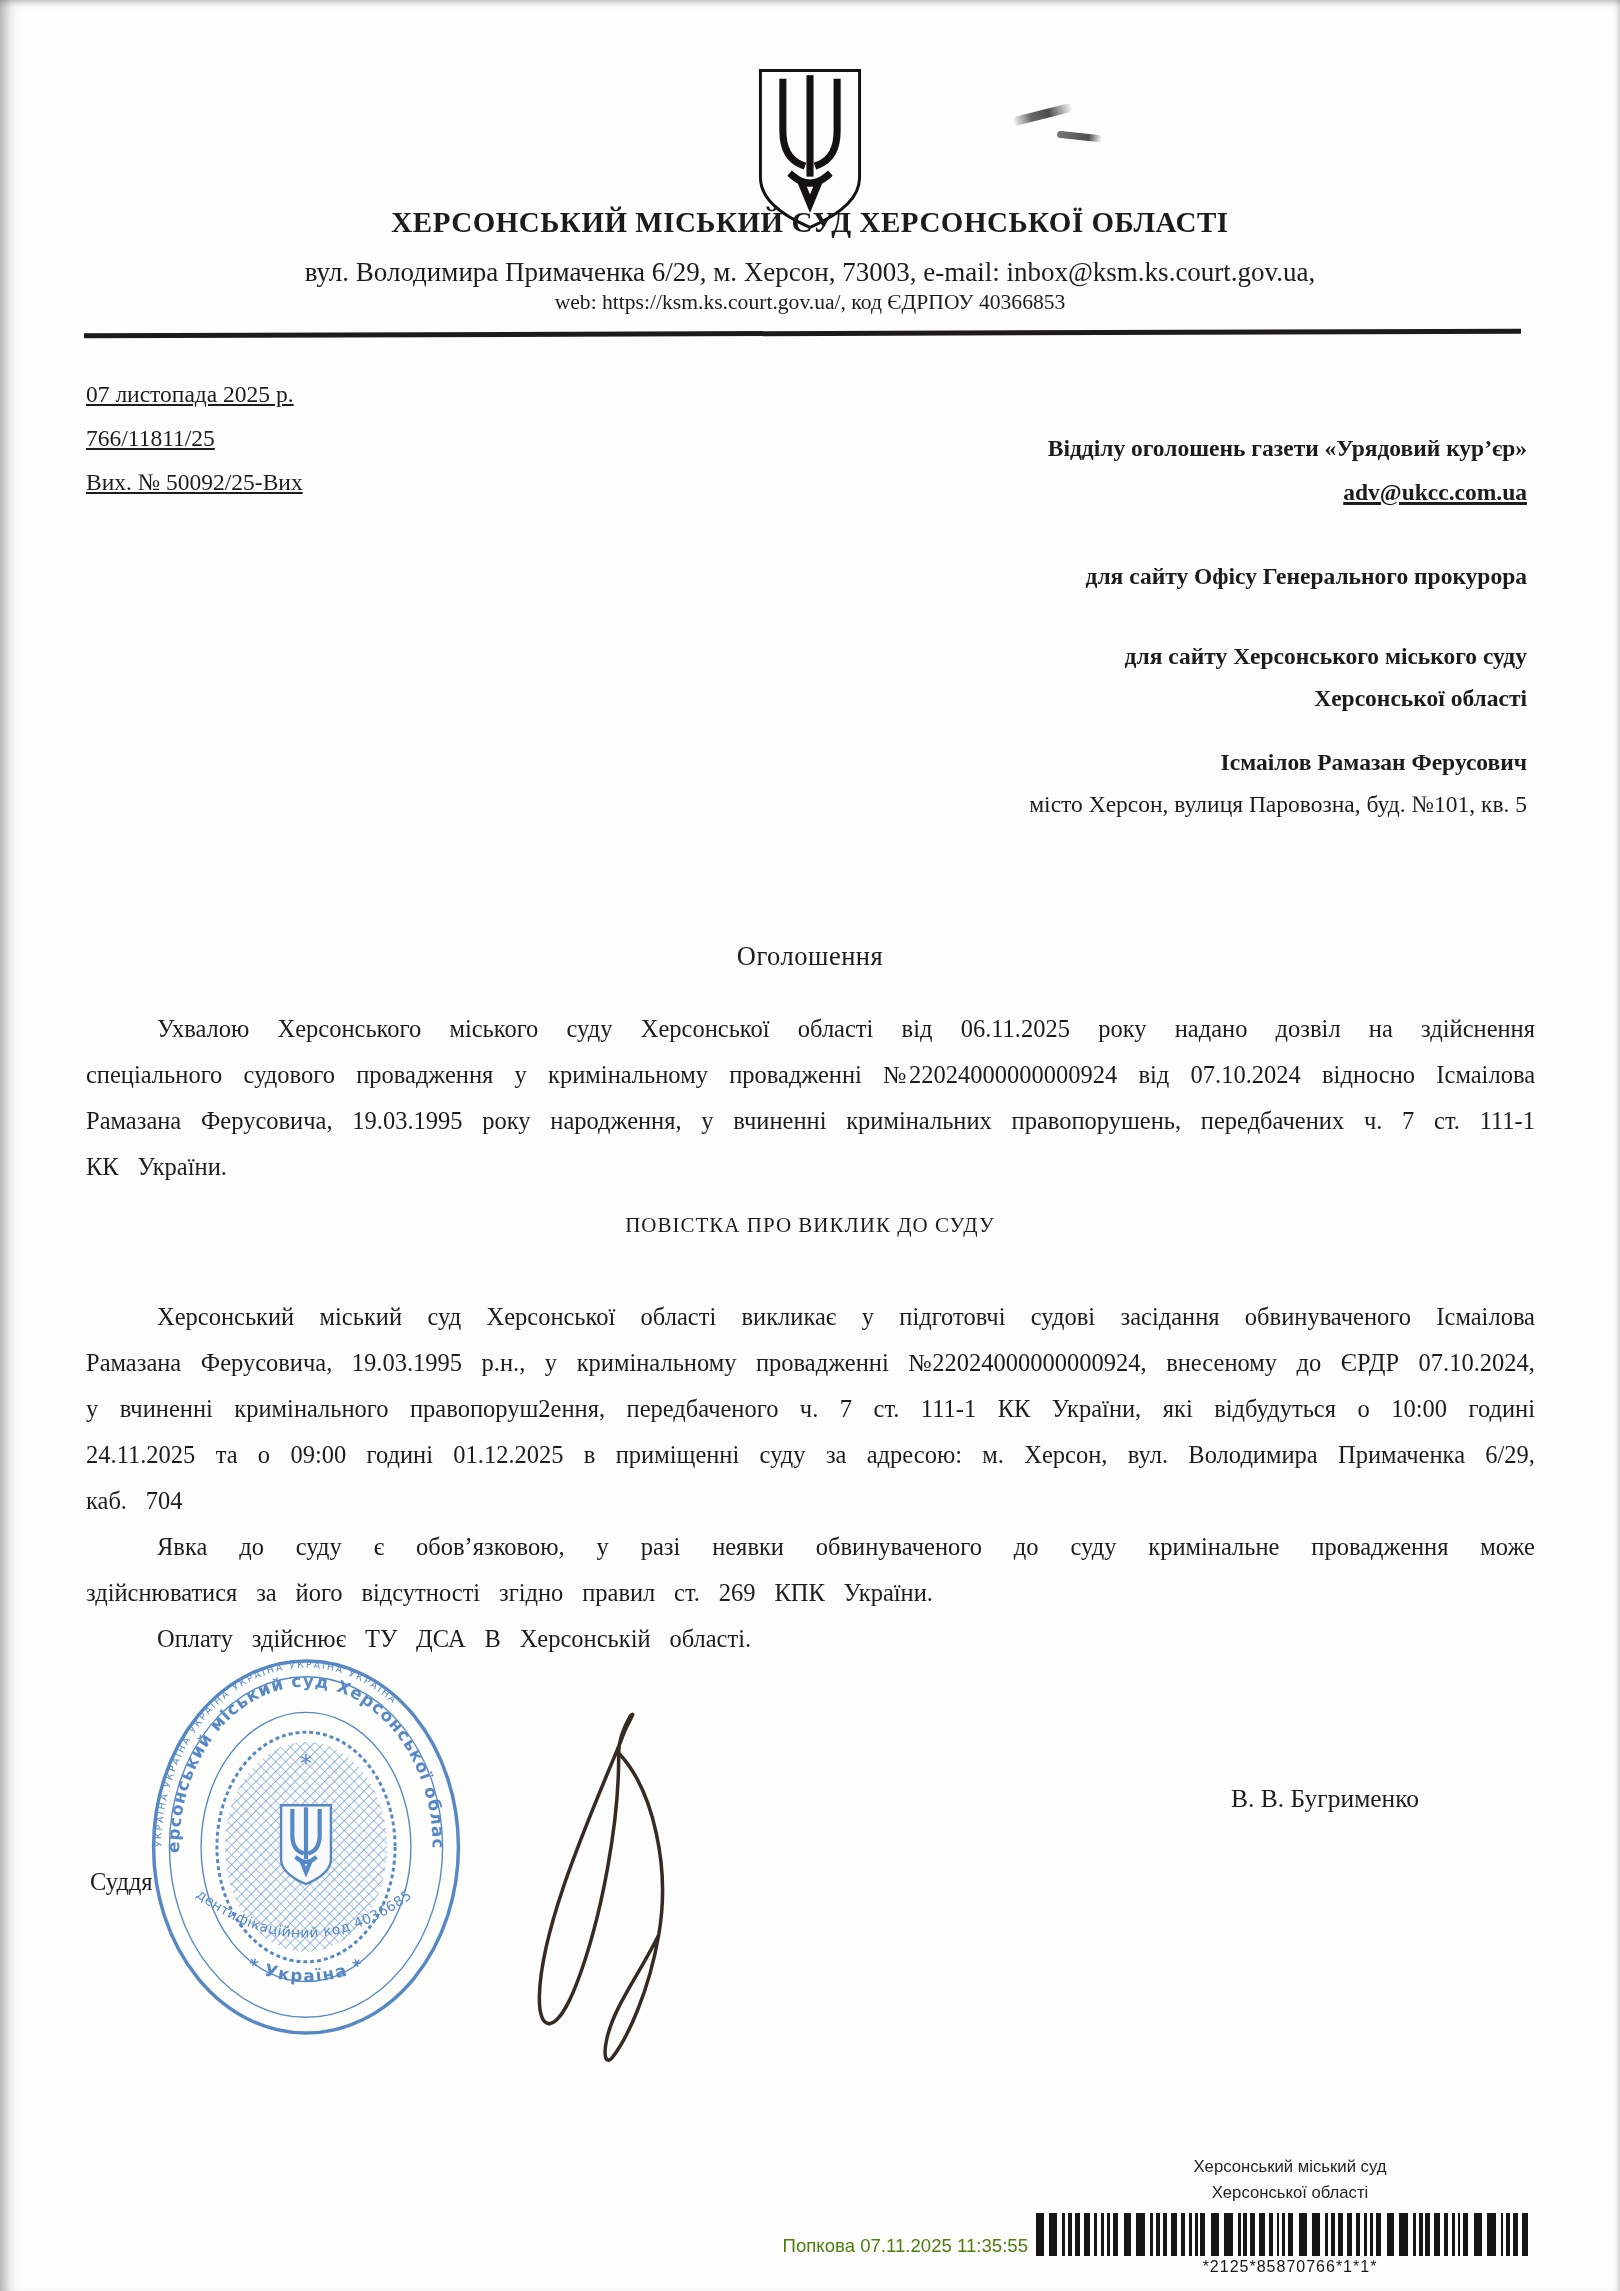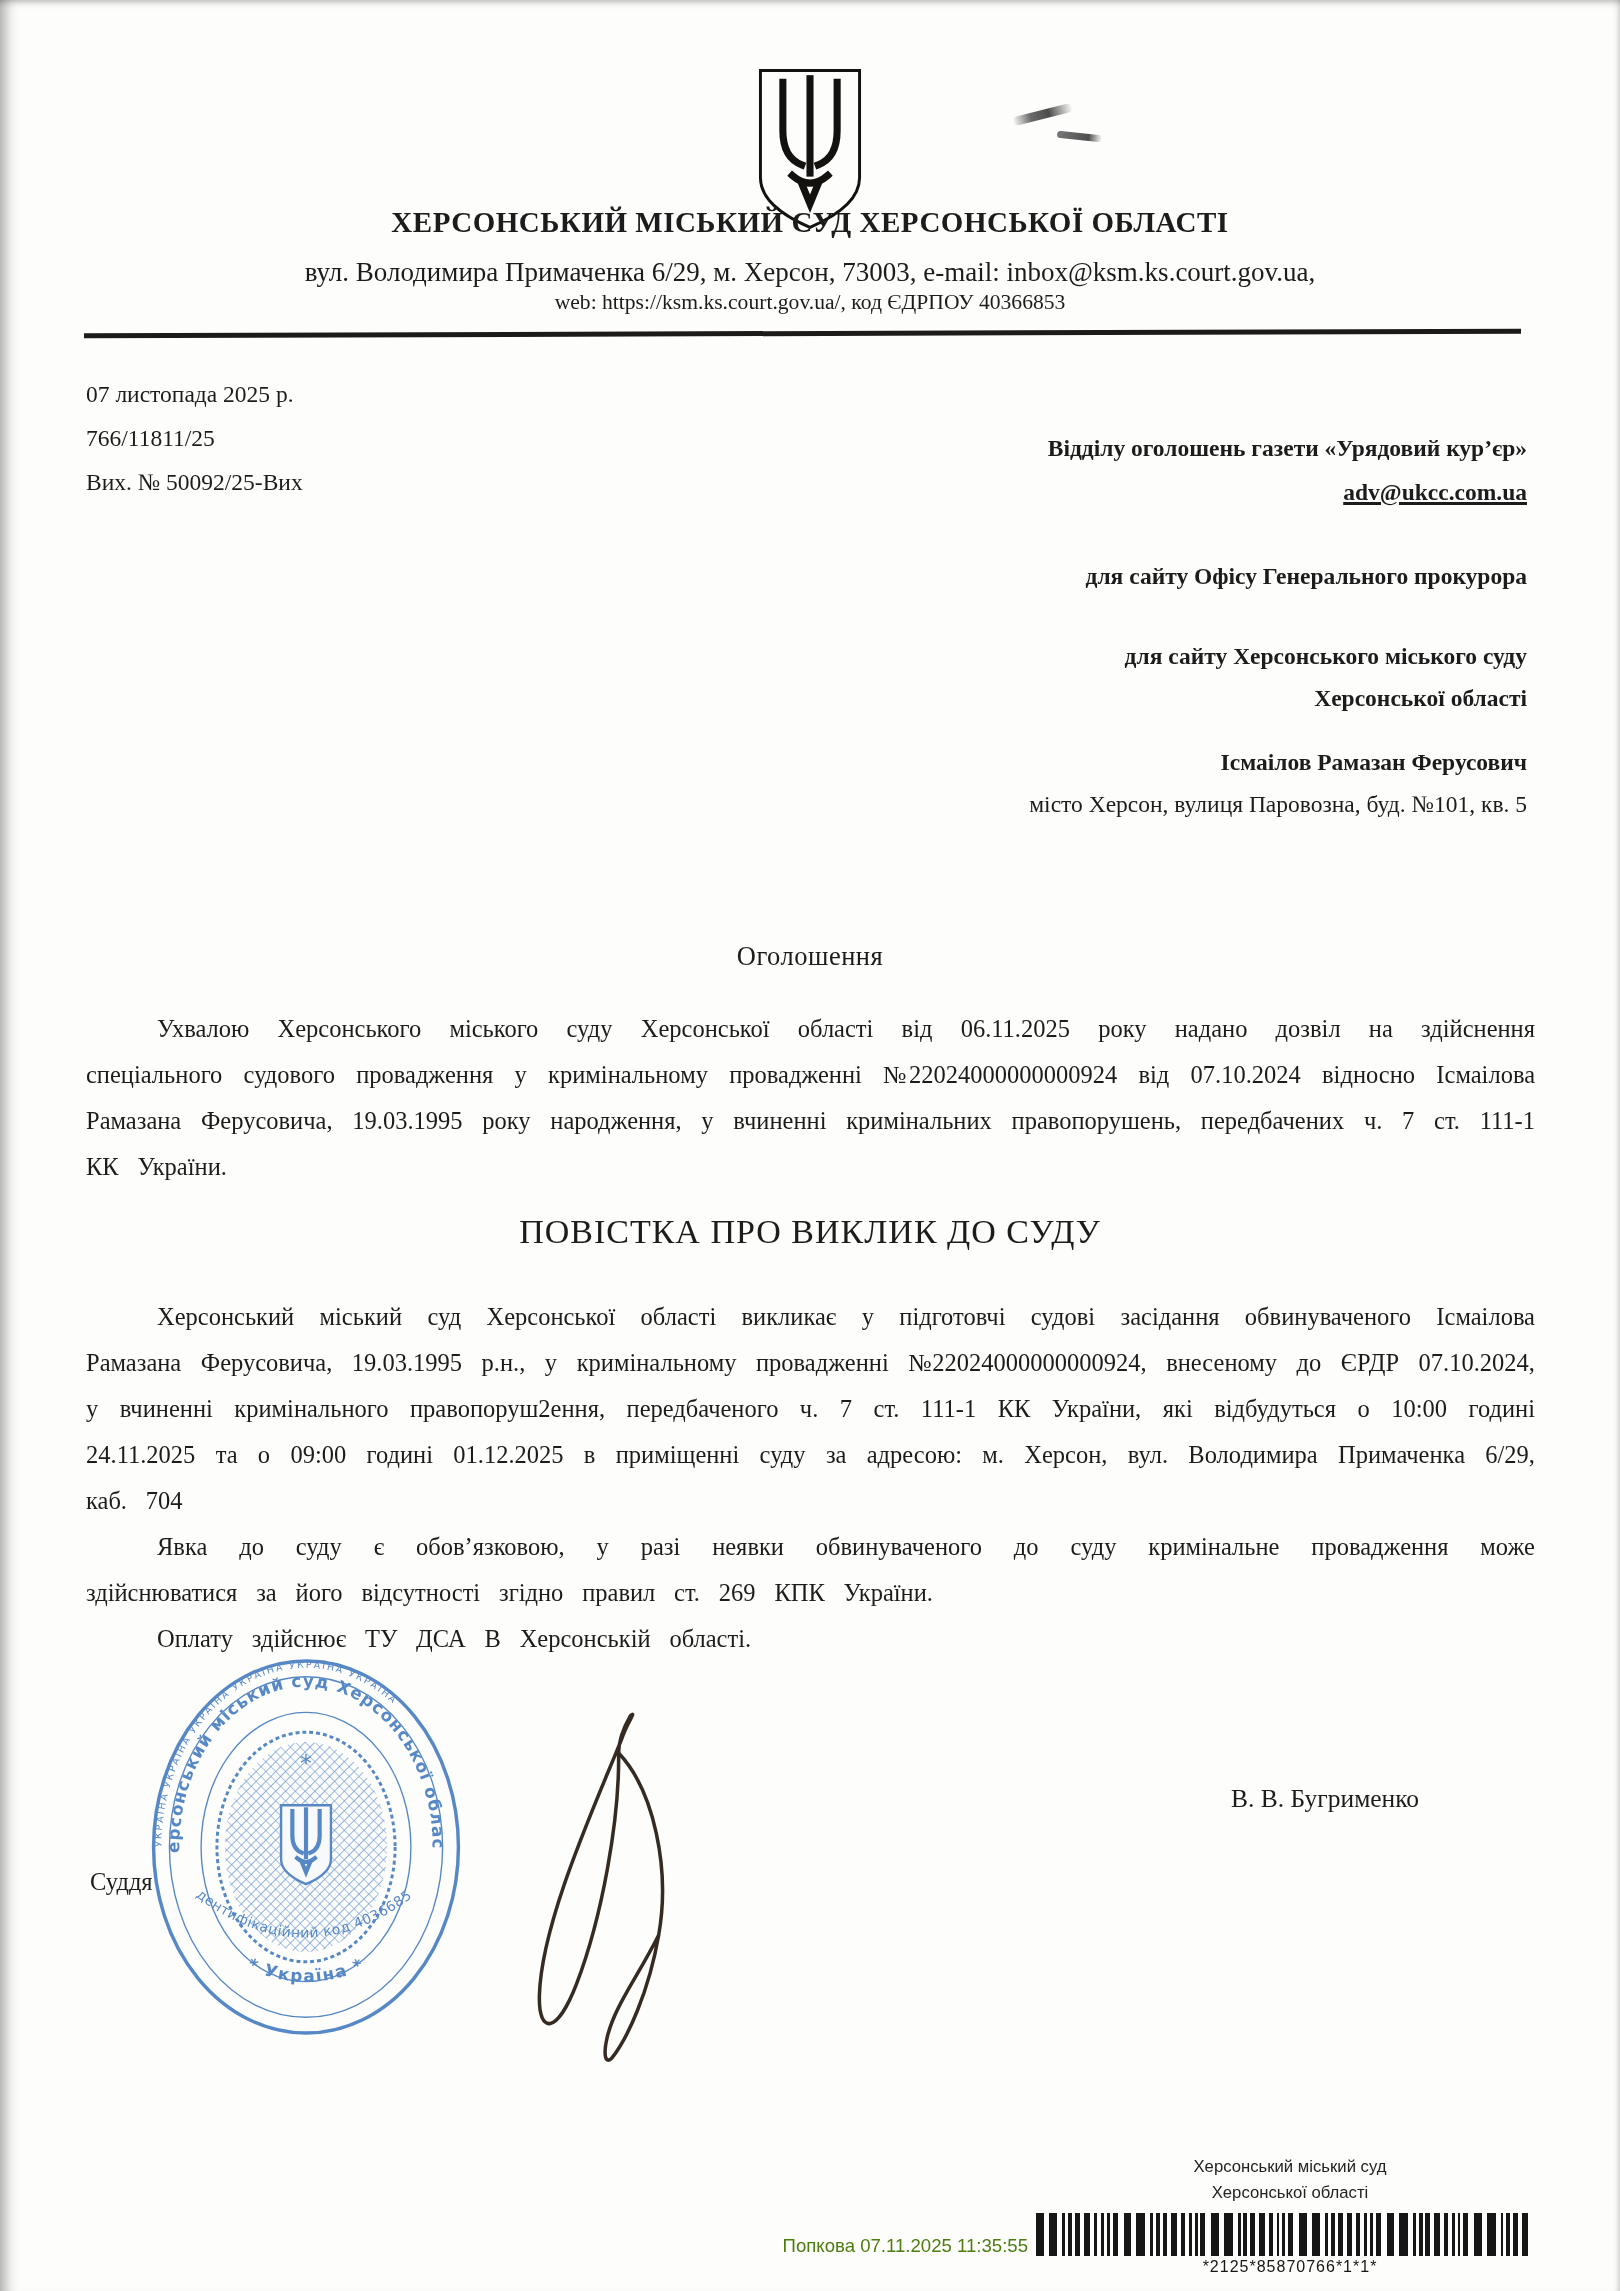--- a/index.html
+++ b/index.html
@@ -16,36 +16,36 @@
   .rightcol{right:93px;text-align:right;}
 
   
   .emblem{left:50%;transform:translateX(-50%);top:65px;width:118px;height:169px;}
   .court-name{top:206px;font-size:29px;font-weight:bold;letter-spacing:0.5px;}
   .addr{top:257px;font-size:27px;}
   .web{top:290px;font-size:21.6px;}
   .divider{top:331px;left:84px;width:1437px;height:4.9px;background:#1d1b18;transform:rotate(-.18deg);}
 
   
-  .refblock{left:86px;top:372px;font-size:23.5px;line-height:44px;}
+  .refblock{left:86px;top:372px;font-size:23.5px;line-height:44px;text-decoration:underline;}
 
   
   .bold{font-weight:bold;}
   .gazette{top:435px;font-size:23.5px;}
   .gazette-email{top:479px;font-size:23.5px;text-decoration:underline;text-decoration-thickness:2.5px;}
   .prosecutor{top:563px;font-size:23.5px;}
   .courtsite{top:635px;font-size:23.5px;line-height:42px;}
   .person{top:749px;font-size:23.5px;}
   .person-addr{top:791px;font-size:23.5px;font-weight:normal;}
 
   
   .h-announce{top:941px;font-size:26.5px;letter-spacing:0.5px;}
   .bodyflow{left:86px;top:1006px;width:1449px;}
   .para{margin:0;font-size:24.5px;line-height:46px;text-align:justify;text-indent:71px;word-spacing:12.7px;}
-  .h-summons{top:1213px;font-size:34px;letter-spacing:1px;}
+  .h-summons{top:1213px;font-size:21px;letter-spacing:1px;}
   .bodyflow2{left:86px;top:1294px;width:1449px;}
 
   
   .judge-label{left:90px;top:1868px;font-size:24.5px;}
   .stamp{left:147px;top:1654px;width:318px;height:386px;opacity:.92;}
   .sig{left:512px;top:1702px;width:178px;height:374px;}
   .judge-name{left:1231px;top:1784px;font-size:25.5px;}
 
   
   .f-court{left:1036px;width:508px;top:2154px;text-align:center;

